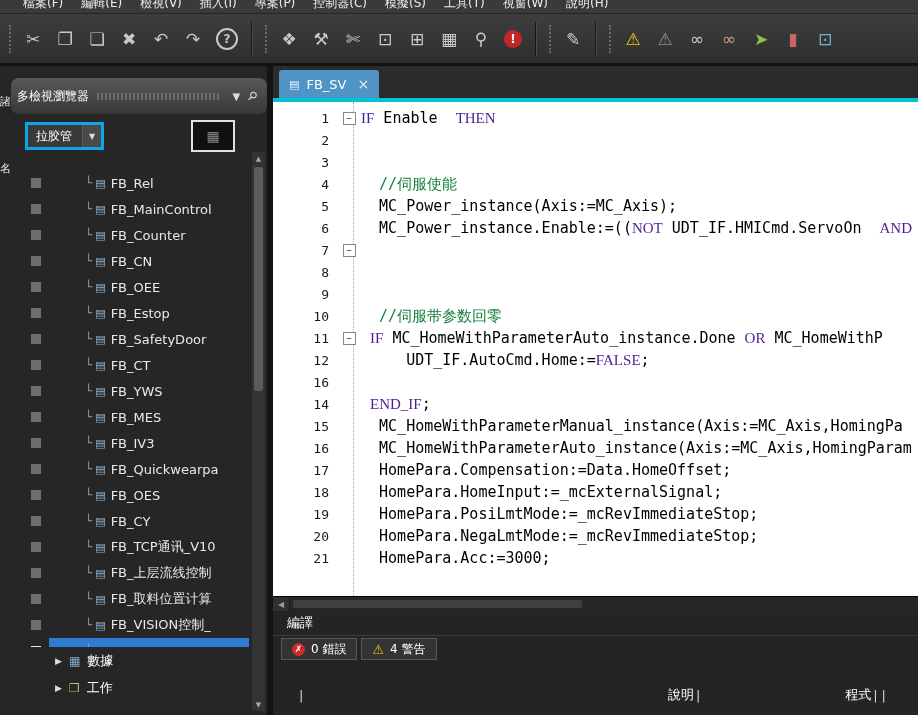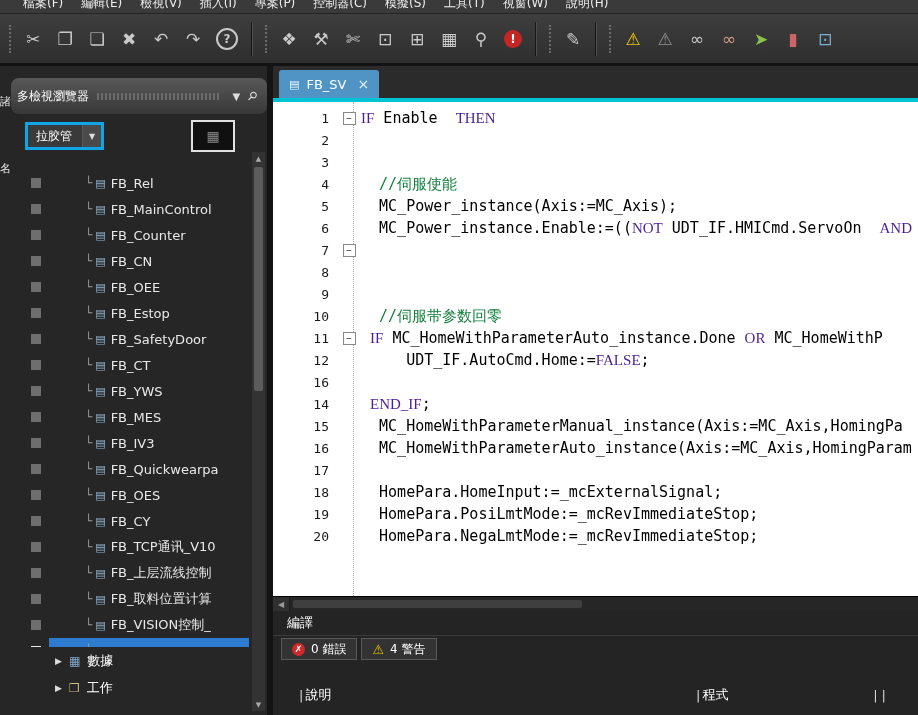--- a/index.html
+++ b/index.html
@@ -108,21 +108,21 @@
   .bp-tabs{height:26px;display:flex;align-items:center;padding-left:8px;gap:4px;flex:none;}
   .bp-tab{height:20px;display:flex;align-items:center;gap:6px;padding:0 10px;background:#333;
     border:1px solid #585858;font-size:12px;color:#fff;}
   .err-ico{width:13px;height:13px;border-radius:50%;background:#cf2a2a;color:#fff;font-size:9px;
     display:flex;align-items:center;justify-content:center;font-weight:bold;}
   .warn-ico{color:#f2c500;font-size:13px;line-height:13px;}
   .bp-cols{margin-top:auto;margin-bottom:8px;height:24px;display:flex;align-items:center;
     font-size:13px;color:#fff;flex:none;}
   .colsep{color:#d5d5d5;padding:0 2px;}
   .collead{width:24px;} .coltrail{width:30px;}
-  .colcell{text-align:left;}
+  .colcell{text-align:right;}
   .c0{flex:2.9;} .c1{flex:1.26;} .c2{flex:1.6;}
 </style>
 </head>
 <body>
 
 <div class="app" data-name="application-window">
 
   <div class="menubar" data-name="menubar">
       <span class="mi" data-name="menu-item">檔案(F)</span>
       <span class="mi" data-name="menu-item">編輯(E)</span>
@@ -457,35 +457,41 @@
               <span class="code" data-name="code-text"><span class="t">  MC_HomeWithParameterManual_instance(Axis:=MC_Axis,HomingPa</span></span>
             </div>
             <div class="cl" data-name="code-line">
               <span class="ln" data-name="line-number">16</span>
               <span class="fold" data-name="fold-column"></span>
               <span class="code" data-name="code-text"><span class="t">  MC_HomeWithParameterAuto_instance(Axis:=MC_Axis,HomingParam</span></span>
             </div>
             <div class="cl" data-name="code-line">
               <span class="ln" data-name="line-number">17</span>
               <span class="fold" data-name="fold-column"></span>
+              <span class="code" data-name="code-text"><span class="t">  HomePara.Compensation:=Data.HomeOffset;</span></span>
             </div>
             <div class="cl" data-name="code-line">
               <span class="ln" data-name="line-number">18</span>
               <span class="fold" data-name="fold-column"></span>
               <span class="code" data-name="code-text"><span class="t">  HomePara.HomeInput:=_mcExternalSignal;</span></span>
             </div>
             <div class="cl" data-name="code-line">
               <span class="ln" data-name="line-number">19</span>
               <span class="fold" data-name="fold-column"></span>
               <span class="code" data-name="code-text"><span class="t">  HomePara.PosiLmtMode:=_mcRevImmediateStop;</span></span>
             </div>
             <div class="cl" data-name="code-line">
               <span class="ln" data-name="line-number">20</span>
               <span class="fold" data-name="fold-column"></span>
               <span class="code" data-name="code-text"><span class="t">  HomePara.NegaLmtMode:=_mcRevImmediateStop;</span></span>
+            </div>
+            <div class="cl" data-name="code-line">
+              <span class="ln" data-name="line-number">21</span>
+              <span class="fold" data-name="fold-column"></span>
+              <span class="code" data-name="code-text"><span class="t">  HomePara.Acc:=3000;</span></span>
             </div>
           </div>
       </div>
       <div class="hscroll" data-name="h-scrollbar">
         <span class="harrow" data-name="scroll-left-icon">◀</span>
         <span class="htrack" data-name="h-scroll-track">
           <span class="hthumb" data-name="h-scroll-thumb"></span>
         </span>
       </div>
       <div class="buildpanel" data-name="build-panel">

